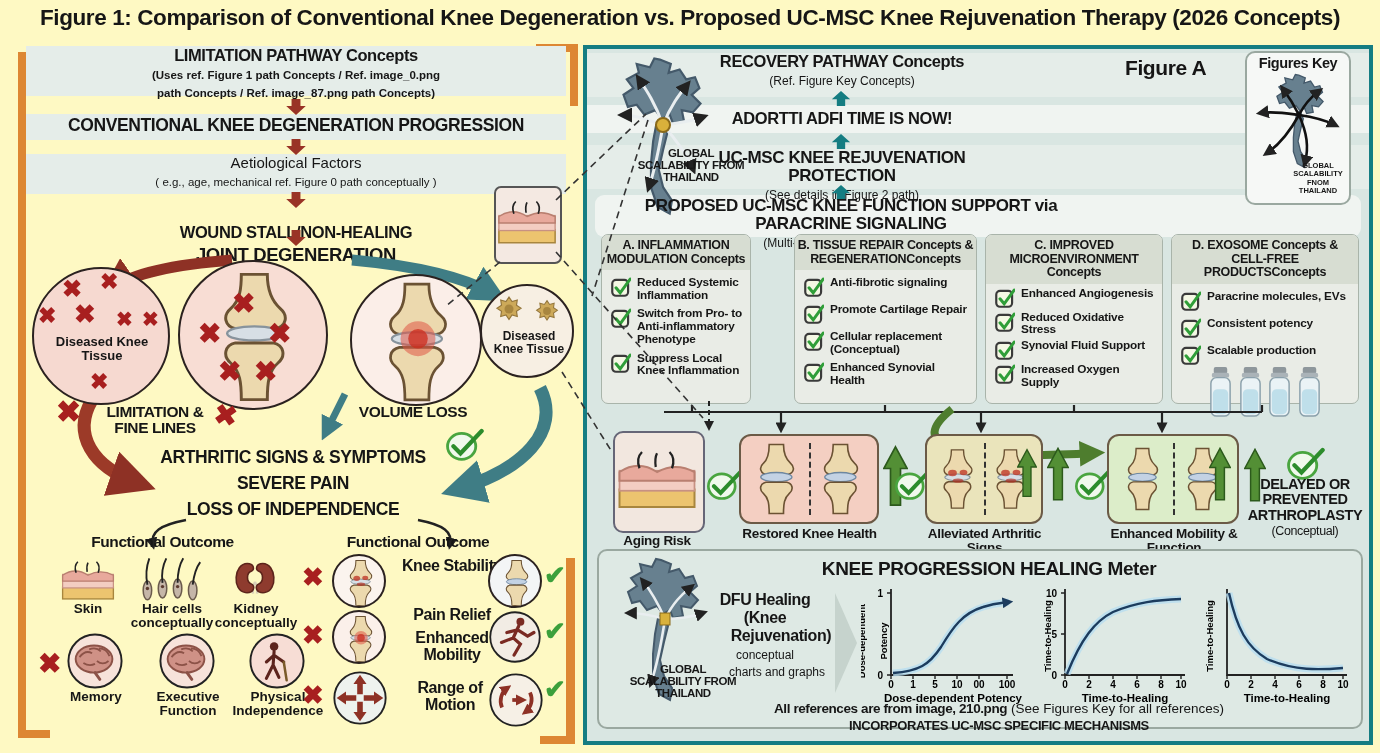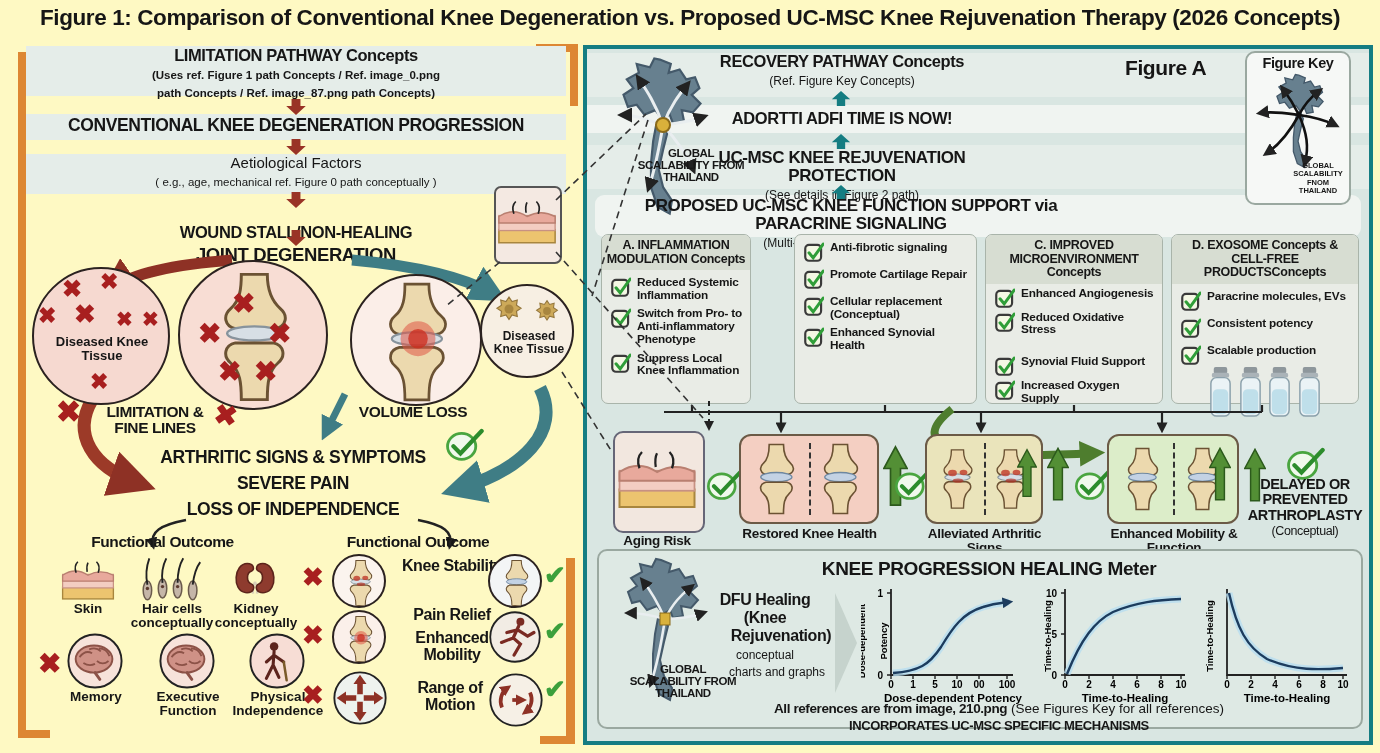--- a/index.html
+++ b/index.html
@@ -392,21 +392,21 @@
         <use href="#sym-up-teal"></use>
       </svg>
     <div class="abs ctr" style="left:14px;top:148px;width:500px;">
       <span class="b cond" style="font-size:17px;">PROPOSED UC-MSC KNEE FUNCTION SUPPORT via PARACRINE SIGNALING</span><br>
       <span style="font-size:12px;">(Multi-Target Paracrine Potential)</span>
     </div>
 
     <div class="abs b cond" style="left:538px;top:8px;font-size:21px;">Figure A</div>
 
     <div class="abs fk" style="left:658px;top:2px;width:102px;height:150px;">
-      <div class="ctr b cond" style="font-size:14.5px;margin-top:3px;">Figure Key</div>
+      <div class="ctr b cond" style="font-size:14.5px;margin-top:3px;">Figures Key</div>
       <svg width="98" height="112" viewBox="0 0 98 112" style="display:block;margin:0 auto;">
         <use href="#sym-map" x="18" y="0" width="66" height="106"></use>
         <g stroke="#111" stroke-width="2.6" fill="none">
           <path d="M50 44 C 44 32 40 26 34 18" marker-end="url(#mBlack)"></path>
           <path d="M50 44 C 56 32 62 26 70 20" marker-end="url(#mBlack)"></path>
           <path d="M50 44 C 36 42 24 40 12 42" marker-end="url(#mBlack)"></path>
           <path d="M50 44 C 64 46 74 48 86 54" marker-end="url(#mBlack)"></path>
           <path d="M50 44 C 40 62 30 74 18 82" marker-end="url(#mBlack)"></path>
           <path d="M50 44 C 58 62 60 76 56 92" marker-end="url(#mBlack)"></path>
         </g>
@@ -430,20 +430,21 @@
         </div>
       <div class="citem">
           <svg class="cb">
             <use href="#sym-checkbox"></use>
           </svg>
           <span class="lbl">Suppress Local Knee Inflammation</span>
         </div>
     </div>
 
     <div class="abs colbox" style="left:207px;top:185px;width:183px;height:170px;">
+      <div class="colhead">B. TISSUE REPAIR Concepts &amp; REGENERATIONConcepts</div>
       <div class="citem">
           <svg class="cb">
             <use href="#sym-checkbox"></use>
           </svg>
           <span class="lbl">Anti-fibrotic signaling</span>
         </div>
       <div class="citem">
           <svg class="cb">
             <use href="#sym-checkbox"></use>
           </svg>
@@ -470,21 +471,21 @@
             <use href="#sym-checkbox"></use>
           </svg>
           <span class="lbl">Enhanced Angiogenesis</span>
         </div>
       <div class="citem" style="margin-top:3px;">
           <svg class="cb">
             <use href="#sym-checkbox"></use>
           </svg>
           <span class="lbl">Reduced Oxidative Stress</span>
         </div>
-      <div class="citem" style="margin-top:19px;">
+      <div class="citem" style="margin-top:3px;">
           <svg class="cb">
             <use href="#sym-checkbox"></use>
           </svg>
           <span class="lbl">Synovial Fluid Support</span>
         </div>
       <div class="citem" style="margin-top:3px;">
           <svg class="cb">
             <use href="#sym-checkbox"></use>
           </svg>
           <span class="lbl">Increased Oxygen Supply</span>

